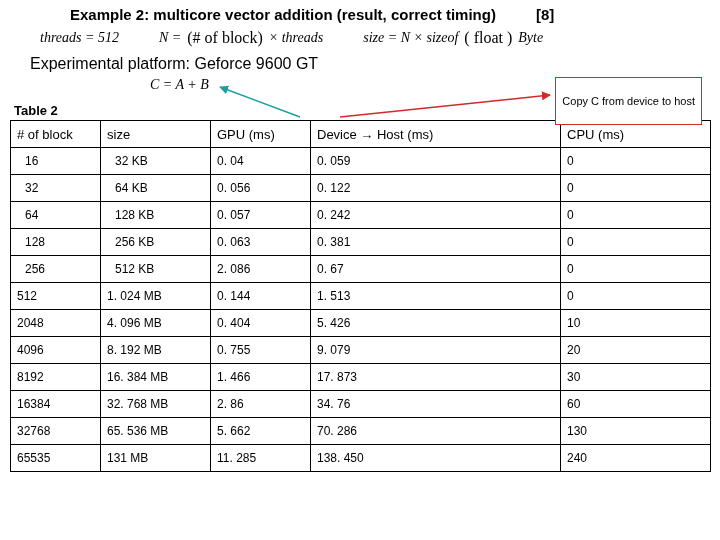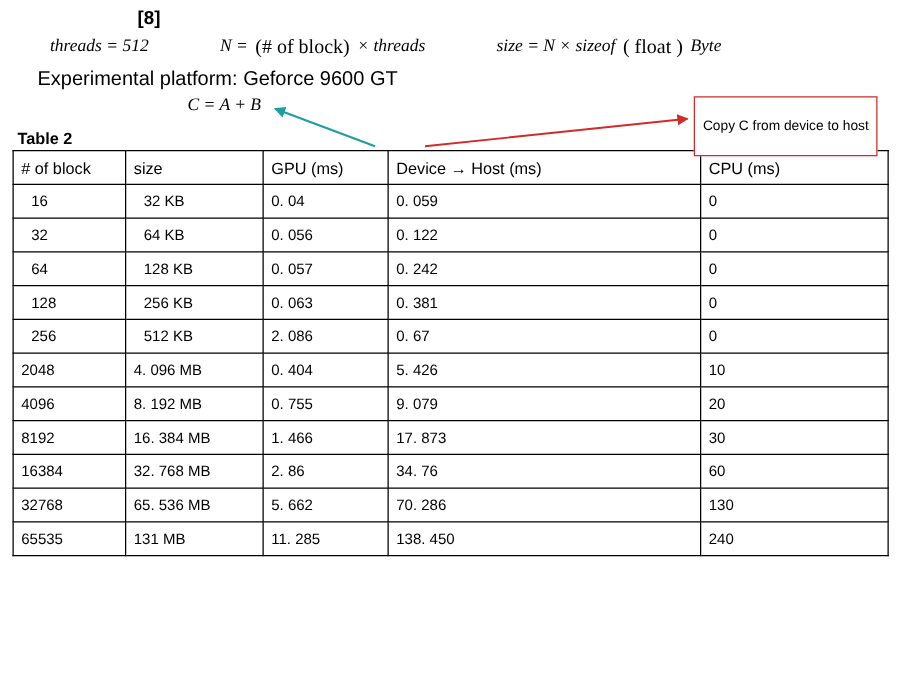--- a/index.html
+++ b/index.html
@@ -27,21 +27,21 @@
     font-weight: bold;
     margin-left: 40px;
   }
   .formula-row {
     margin: 6px 0 8px 30px;
     font-family: "Times New Roman", serif;
     font-size: 14px;
     font-style: italic;
     display: flex;
     align-items: center;
-    gap: 57px;
+    gap: 40px;
   }
   .formula-row .n-formula {
     display: inline-flex;
     align-items: center;
     gap: 6px;
   }
   .paren-group {
     font-style: normal;
     font-size: 16px;
   }
@@ -103,20 +103,21 @@
   col.c2 { width: 110px; }
   col.c3 { width: 100px; }
   col.c4 { width: 250px; }
   col.c5 { width: 150px; }
   .pad1 { padding-left: 14px; }
 </style>
 </head>
 <body>
 
 <div class="header-row">
+  <span class="title">Example 2: multicore vector addition (result, correct timing)</span>
   <span class="page-ref">[8]</span>
 </div>
 
 <div class="formula-row">
   <span>threads = 512</span>
   <span class="n-formula">
     <span>N =</span>
     <span class="paren-group">(# of block)</span>
     <span>× threads</span>
   </span>
@@ -195,20 +196,27 @@
         <td>0</td>
       </tr>
       <tr>
         <td class="pad1">256</td>
         <td class="pad1">512 KB</td>
         <td>2. 086</td>
         <td>0. 67</td>
         <td>0</td>
       </tr>
       <tr>
+        <td class="">512</td>
+        <td class="">1. 024 MB</td>
+        <td>0. 144</td>
+        <td>1. 513</td>
+        <td>0</td>
+      </tr>
+      <tr>
         <td class="">2048</td>
         <td class="">4. 096 MB</td>
         <td>0. 404</td>
         <td>5. 426</td>
         <td>10</td>
       </tr>
       <tr>
         <td class="">4096</td>
         <td class="">8. 192 MB</td>
         <td>0. 755</td>

